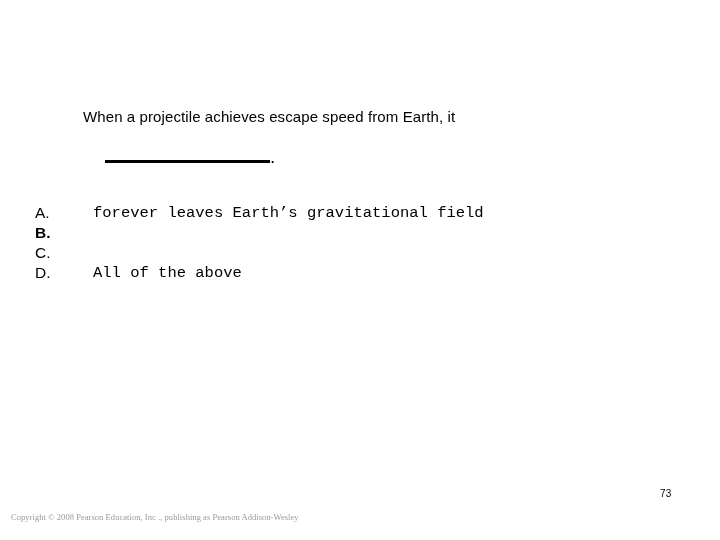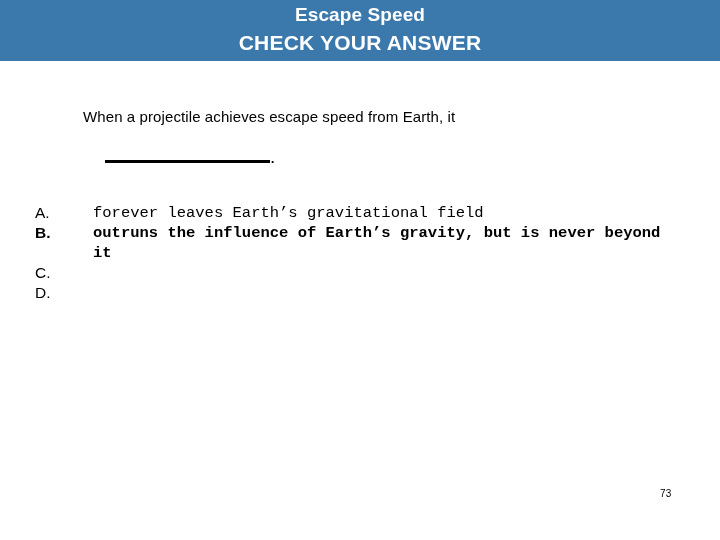--- a/index.html
+++ b/index.html
@@ -150,50 +150,47 @@
     color: #9a9a9a;
     letter-spacing: 0.05px;
     white-space: nowrap;
   }
 </style>
 </head>
 <body>
 
 <div id="slide">
 
-  <div id="header-banner">
-    <div id="header-title-line1">Escape Speed</div>
-    <div id="header-title-line2">CHECK YOUR ANSWER</div>
-  </div>
 
   <div id="body-content">
     <div id="question-stem">When a projectile achieves escape speed from Earth, it</div>
     <div id="question-blank-line">
       <span class="blank-rule"></span><span class="blank-period">.</span>
     </div>
   </div>
 
   <div id="answer-options">
 
     <div class="option-row">
       <div class="option-letter">A.</div>
       <div class="option-text">forever leaves Earth’s gravitational field</div>
     </div>
 
     <div class="option-row bold">
       <div class="option-letter">B.</div>
-      <div class="option-text">outruns the influence of Earth’s gravity, but is never beyond it</div>
     </div>
 
     <div class="option-row">
       <div class="option-letter">C.</div>
     </div>
 
     <div class="option-row">
       <div class="option-letter">D.</div>
+      <div class="option-text">All of the above</div>
     </div>
 
   </div>
 
   <div id="page-number">73</div>
 
+  <div id="copyright-notice">Copyright © 2008 Pearson Education, Inc ., publishing as Pearson Addison-Wesley</div>
 
 </div>
 
 </body></html>

